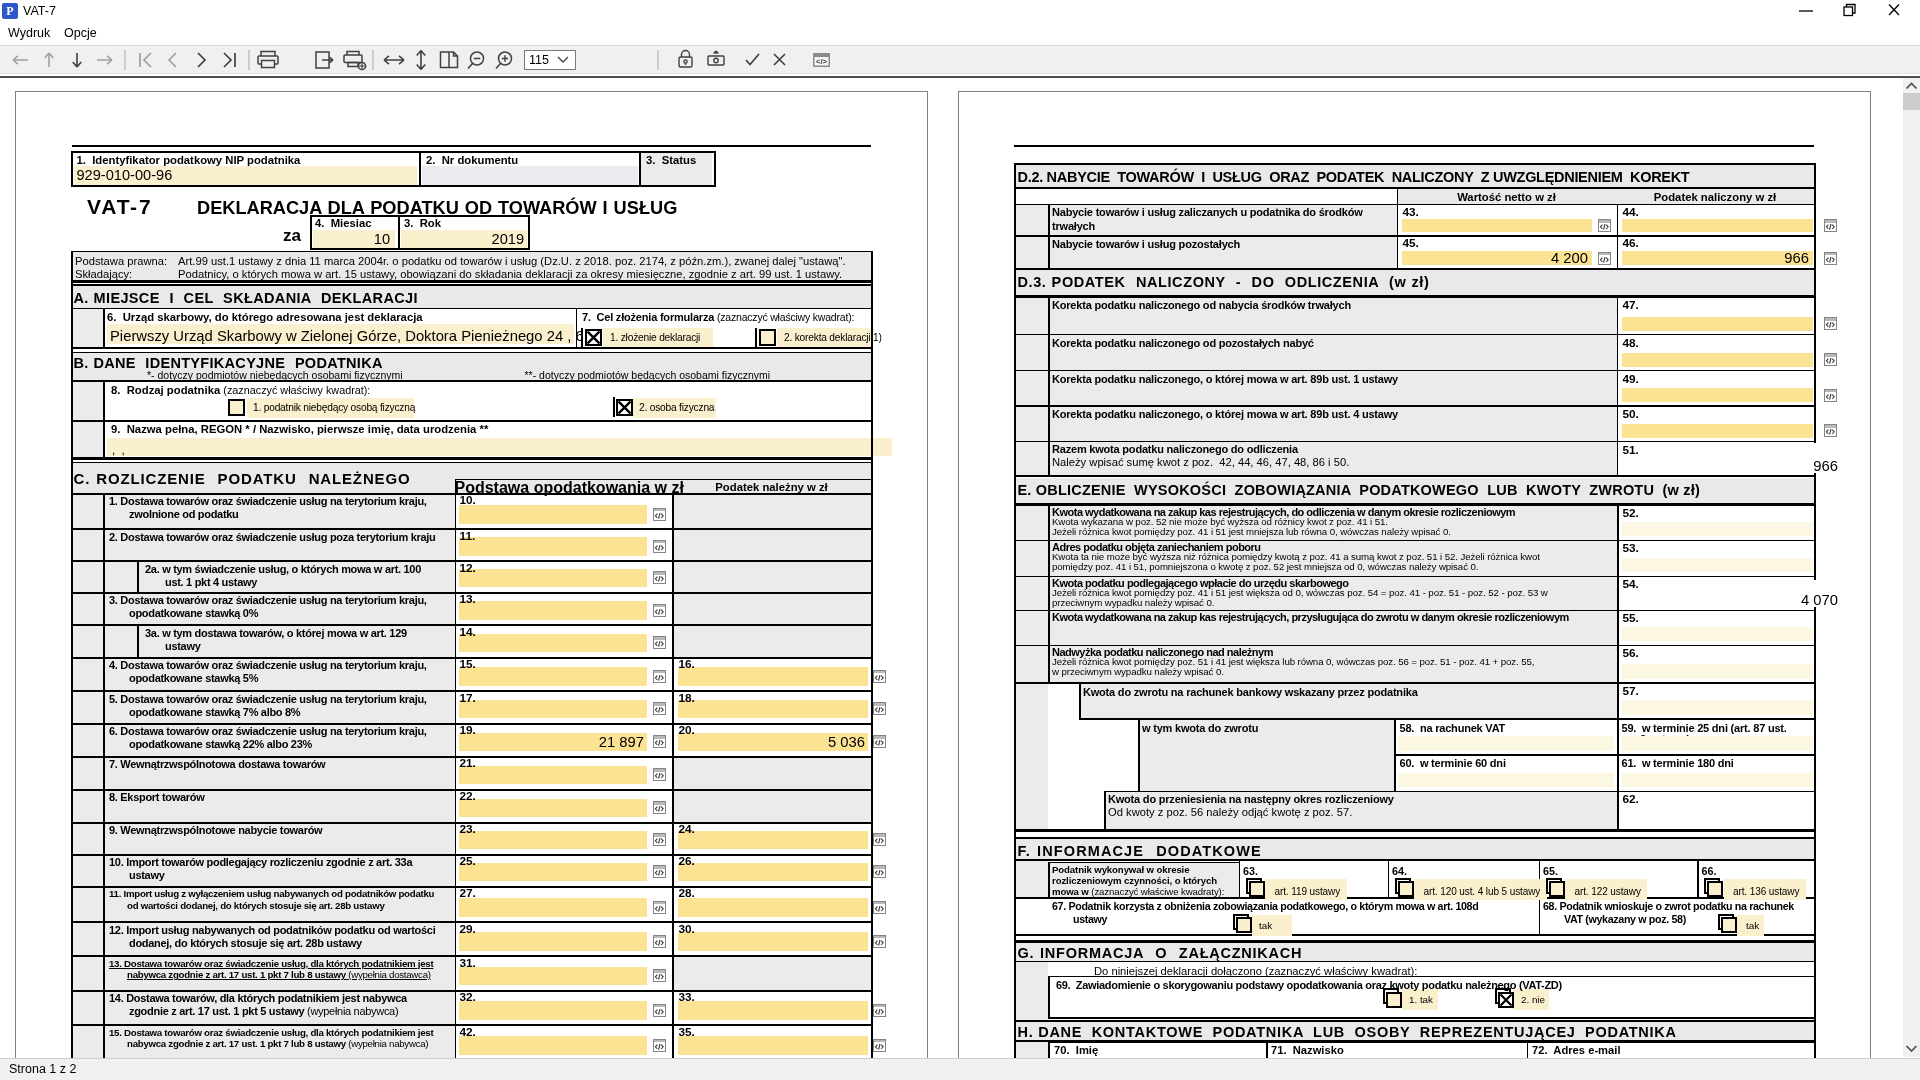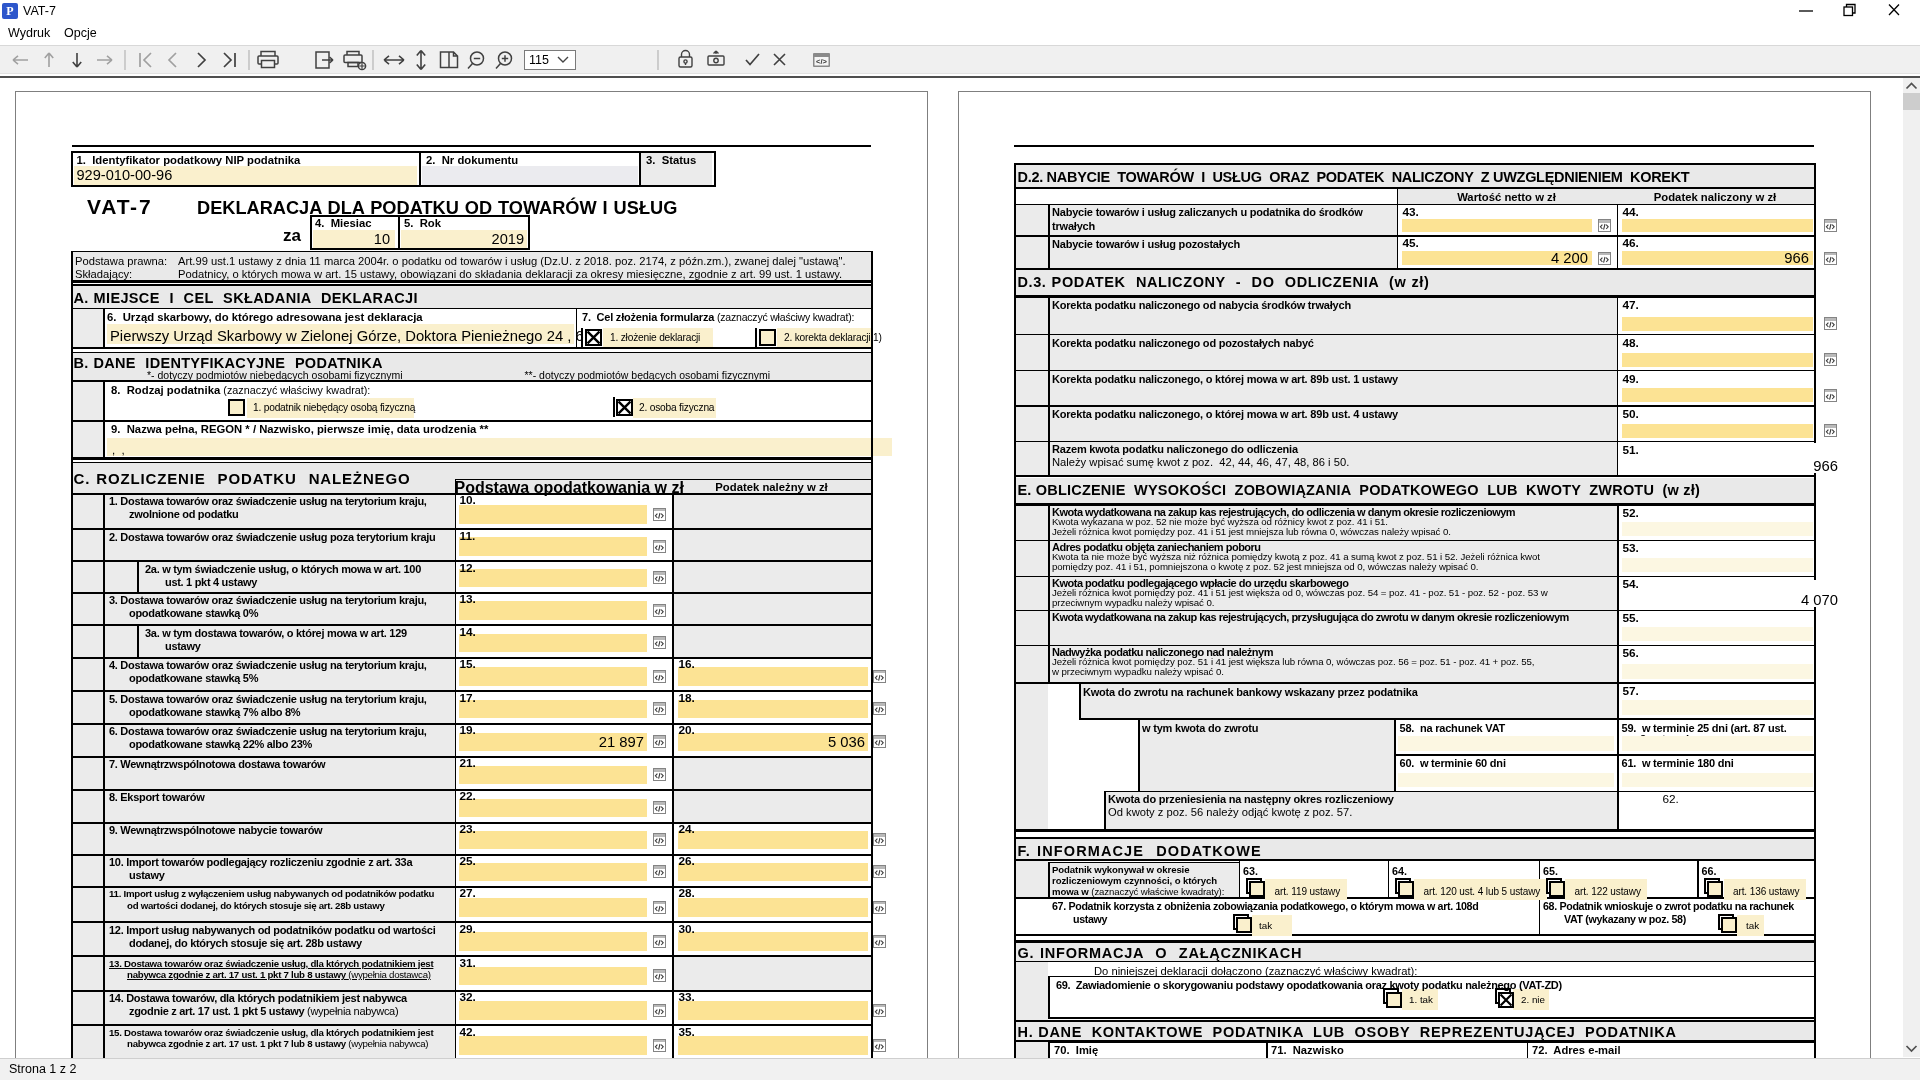--- a/index.html
+++ b/index.html
@@ -121,21 +121,21 @@
 <div style="position:absolute;left:197px;top:198px;font-size:18.2px;font-weight:bold;color:#000;letter-spacing:0px;word-spacing:0.9px;line-height:20.9px;text-align:left;white-space:pre;z-index:8;">DEKLARACJA DLA PODATKU OD TOWARÓW I USŁUG</div>
 <div style="position:absolute;left:283px;top:226px;font-size:17px;font-weight:bold;color:#000;letter-spacing:0px;word-spacing:0px;line-height:19.5px;text-align:left;white-space:pre;z-index:8;">za</div>
 <div style="position:absolute;left:313px;top:230px;width:82px;height:17.5px;background:#faf0cd;z-index:2;"></div>
 <div style="position:absolute;left:401px;top:230px;width:126px;height:17.5px;background:#faf0cd;z-index:2;"></div>
 <div style="position:absolute;left:310px;top:214.5px;width:220px;height:2px;background:#000;z-index:5;"></div>
 <div style="position:absolute;left:310px;top:247.5px;width:220px;height:2px;background:#000;z-index:5;"></div>
 <div style="position:absolute;left:310px;top:214.5px;width:2px;height:35.0px;background:#000;z-index:5;"></div>
 <div style="position:absolute;left:398px;top:214.5px;width:2px;height:33.0px;background:#000;z-index:5;"></div>
 <div style="position:absolute;left:528px;top:214.5px;width:2px;height:35.0px;background:#000;z-index:5;"></div>
 <div style="position:absolute;left:315px;top:216.5px;font-size:11.3px;font-weight:bold;color:#000;letter-spacing:0px;word-spacing:0px;line-height:13.0px;text-align:left;white-space:pre;z-index:8;">4.  Miesiac</div>
-<div style="position:absolute;left:404px;top:216.5px;font-size:11.3px;font-weight:bold;color:#000;letter-spacing:0px;word-spacing:0px;line-height:13.0px;text-align:left;white-space:pre;z-index:8;">5.  Rok</div>
+<div style="position:absolute;left:404px;top:216.5px;font-size:11.3px;font-weight:bold;color:#000;letter-spacing:0px;word-spacing:0px;line-height:13.0px;text-align:left;white-space:pre;z-index:8;">3.  Rok</div>
 <div style="position:absolute;left:90px;top:230.5px;width:300px;font-size:14.6px;font-weight:normal;text-align:right;line-height:16.1px;white-space:pre;z-index:8;">10</div>
 <div style="position:absolute;left:224px;top:230.5px;width:300px;font-size:14.6px;font-weight:normal;text-align:right;line-height:16.1px;white-space:pre;z-index:8;">2019</div>
 <div style="position:absolute;left:71px;top:251.5px;width:800px;height:28.5px;background:#e9e9e9;z-index:2;"></div>
 <div style="position:absolute;left:71px;top:250.5px;width:800px;height:1.2px;background:#000;z-index:5;"></div>
 <div style="position:absolute;left:75px;top:254.5px;font-size:11.2px;font-weight:normal;color:#000;letter-spacing:0px;word-spacing:0px;line-height:12.9px;text-align:left;white-space:pre;z-index:8;">Podstawa prawna:</div>
 <div style="position:absolute;left:178px;top:254.5px;font-size:11.2px;font-weight:normal;color:#000;letter-spacing:0px;word-spacing:0px;line-height:12.9px;text-align:left;white-space:pre;z-index:8;">Art.99 ust.1 ustawy z dnia 11 marca 2004r. o podatku od towarów i usług (Dz.U. z 2018. poz. 2174, z późn.zm.), zwanej dalej "ustawą".</div>
 <div style="position:absolute;left:75px;top:267.5px;font-size:11.2px;font-weight:normal;color:#000;letter-spacing:0px;word-spacing:0px;line-height:12.9px;text-align:left;white-space:pre;z-index:8;">Składający:</div>
 <div style="position:absolute;left:178px;top:267.5px;font-size:11.2px;font-weight:normal;color:#000;letter-spacing:0px;word-spacing:0px;line-height:12.9px;text-align:left;white-space:pre;z-index:8;">Podatnicy, o których mowa w art. 15 ustawy, obowiązani do składania deklaracji za okresy miesięczne, zgodnie z art. 99 ust. 1 ustawy.</div>
 <div style="position:absolute;left:71px;top:280px;width:800px;height:2.5px;background:#000;z-index:5;"></div>
 <div style="position:absolute;left:71px;top:284px;width:800px;height:1.5px;background:#000;z-index:5;"></div>
@@ -760,21 +760,21 @@
 <div style="position:absolute;left:1398px;top:772.5px;width:216px;height:14.5px;background:#fcf7e2;z-index:3;"></div>
 <div style="position:absolute;left:1621.5px;top:757px;font-size:11.0px;font-weight:bold;color:#000;letter-spacing:-0.2px;word-spacing:0px;line-height:12.6px;text-align:left;white-space:pre;z-index:8;">61.  w terminie 180 dni</div>
 <div style="position:absolute;left:1622px;top:772.5px;width:191px;height:14.5px;background:#fcf7e2;z-index:3;"></div>
 <div style="position:absolute;left:1104px;top:790.5px;width:710px;height:1.8px;background:#000;z-index:5;"></div>
 <div style="position:absolute;left:1014px;top:790.5px;width:34px;height:38.5px;background:#ebebeb;z-index:2;"></div>
 <div style="position:absolute;left:1104px;top:790.5px;width:512.5px;height:38.5px;background:#ebebeb;z-index:2;"></div>
 <div style="position:absolute;left:1104px;top:790.5px;width:1.8px;height:38.5px;background:#000;z-index:5;"></div>
 <div style="position:absolute;left:1616.5px;top:790.5px;width:2.5px;height:38.5px;background:#000;z-index:5;"></div>
 <div style="position:absolute;left:1108px;top:793px;font-size:11.0px;font-weight:bold;color:#000;letter-spacing:-0.2px;word-spacing:0px;line-height:12.6px;text-align:left;white-space:pre;z-index:8;">Kwota do przeniesienia na następny okres rozliczeniowy</div>
 <div style="position:absolute;left:1108px;top:805.5px;font-size:11.2px;font-weight:normal;color:#000;letter-spacing:0px;word-spacing:0px;line-height:12.9px;text-align:left;white-space:pre;z-index:8;">Od kwoty z poz. 56 należy odjąć kwotę z poz. 57.</div>
-<div style="position:absolute;left:1622.5px;top:792.5px;font-size:11.8px;font-weight:normal;color:#000;letter-spacing:0px;word-spacing:0px;line-height:13.6px;text-align:center;white-space:pre;z-index:8;margin-left:40px;">62.</div>
+<div style="position:absolute;left:1622.5px;top:792.5px;font-size:11.8px;font-weight:bold;color:#000;letter-spacing:0px;word-spacing:0px;line-height:13.6px;text-align:center;white-space:pre;z-index:8;">62.</div>
 <div style="position:absolute;left:1014px;top:829px;width:800px;height:2.5px;background:#000;z-index:5;"></div>
 <div style="position:absolute;left:1014px;top:836.5px;width:800px;height:2.5px;background:#000;z-index:5;"></div>
 <div style="position:absolute;left:1014px;top:839px;width:800px;height:20px;background:#e9e9e9;z-index:2;"></div>
 <div style="position:absolute;left:1014px;top:859px;width:800px;height:1.8px;background:#000;z-index:5;"></div>
 <div style="position:absolute;left:1017.5px;top:842.5px;font-size:14.5px;font-weight:bold;color:#000;letter-spacing:1.1px;word-spacing:1px;line-height:16.7px;text-align:left;white-space:pre;z-index:8;">F. INFORMACJE  DODATKOWE</div>
 <div style="position:absolute;left:1014px;top:860.5px;width:34px;height:36.5px;background:#ebebeb;z-index:2;"></div>
 <div style="position:absolute;left:1048px;top:861.5px;width:190.5px;height:35.5px;background:#ebebeb;z-index:2;"></div>
 <div style="position:absolute;left:1048px;top:861.5px;width:190.5px;height:1.5px;background:#000;z-index:5;"></div>
 <div style="position:absolute;left:1048px;top:861.5px;width:1.5px;height:35.5px;background:#000;z-index:5;"></div>
 <div style="position:absolute;left:1238.5px;top:860.5px;width:1.5px;height:36.5px;background:#000;z-index:5;"></div>

